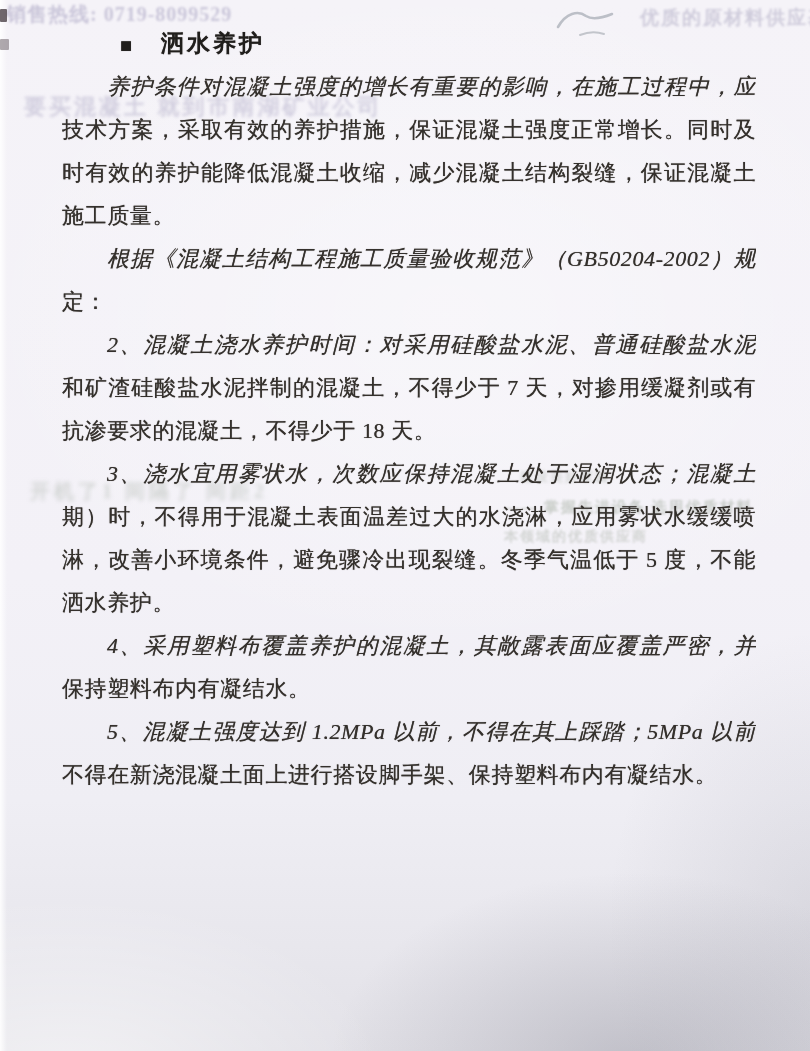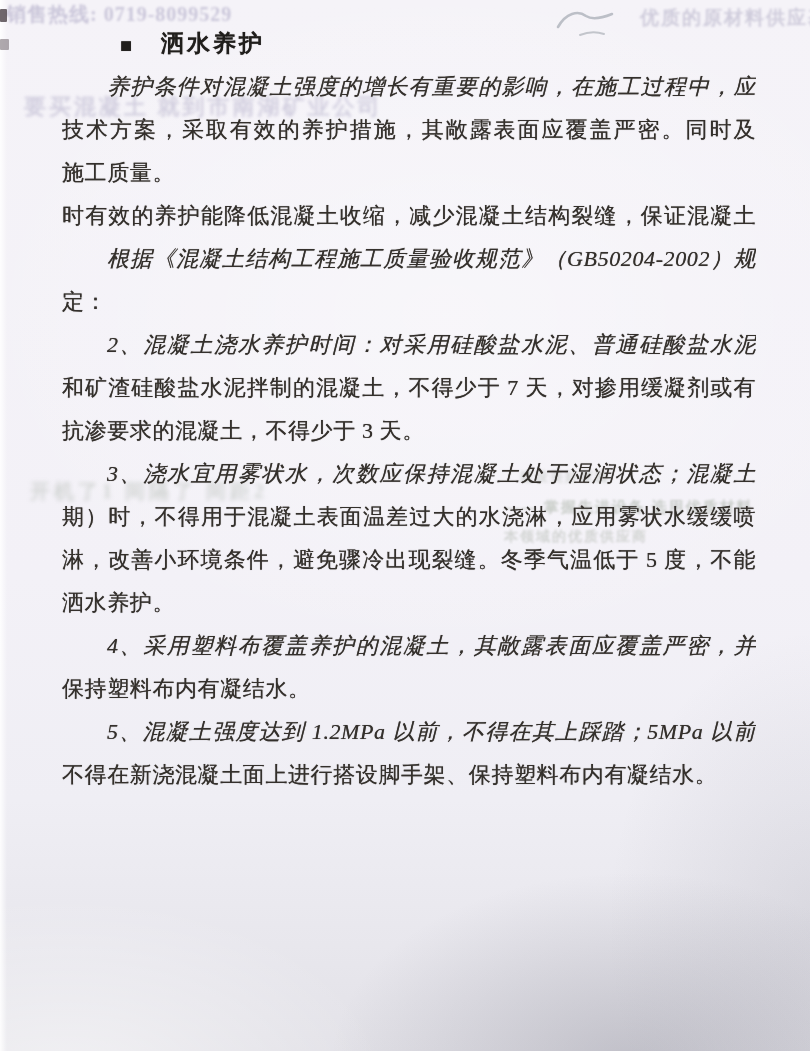--- a/index.html
+++ b/index.html
@@ -83,28 +83,28 @@
 
   <div class="edge-mark em1"></div>
   <div class="edge-mark em2"></div>
 
   <div class="content">
     <div class="heading">
       <span class="bullet">■</span>
       <span>洒水养护</span>
     </div>
     <div class="line indent fill">养护条件对混凝土强度的增长有重要的影响，在施工过程中，应</div>
-    <div class="line fill">技术方案，采取有效的养护措施，其敞露表面应覆盖严密。同时及</div>
+    <div class="line fill">技术方案，采取有效的养护措施，保证混凝土强度正常增长。同时及</div>
+    <div class="line fill">时有效的养护能降低混凝土收缩，减少混凝土结构裂缝，保证混凝土</div>
     <div class="line">施工质量。</div>
-    <div class="line fill">时有效的养护能降低混凝土收缩，减少混凝土结构裂缝，保证混凝土</div>
     <div class="line indent fill">根据《混凝土结构工程施工质量验收规范》（GB50204-2002）规</div>
     <div class="line">定：</div>
     <div class="line indent fill">2、混凝土浇水养护时间：对采用硅酸盐水泥、普通硅酸盐水泥</div>
     <div class="line fill">和矿渣硅酸盐水泥拌制的混凝土，不得少于 7 天，对掺用缓凝剂或有</div>
-    <div class="line">抗渗要求的混凝土，不得少于 3 天。</div>
+    <div class="line">抗渗要求的混凝土，不得少于 18 天。</div>
     <div class="line indent fill">3、浇水宜用雾状水，次数应保持混凝土处于湿润状态；混凝土</div>
     <div class="line fill">期）时，不得用于混凝土表面温差过大的水浇淋，应用雾状水缓缓喷</div>
     <div class="line fill">淋，改善小环境条件，避免骤冷出现裂缝。冬季气温低于 5 度，不能</div>
     <div class="line">洒水养护。</div>
     <div class="line indent fill">4、采用塑料布覆盖养护的混凝土，其敞露表面应覆盖严密，并</div>
     <div class="line">保持塑料布内有凝结水。</div>
     <div class="line indent fill">5、混凝土强度达到 1.2MPa 以前，不得在其上踩踏；5MPa 以前</div>
     <div class="line">不得在新浇混凝土面上进行搭设脚手架、保持塑料布内有凝结水。</div>
   </div>
 </div>

